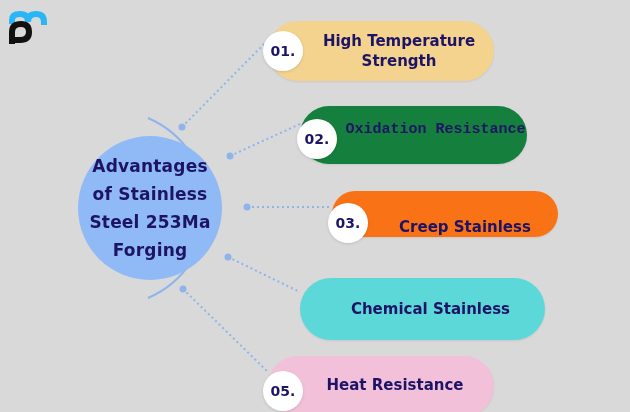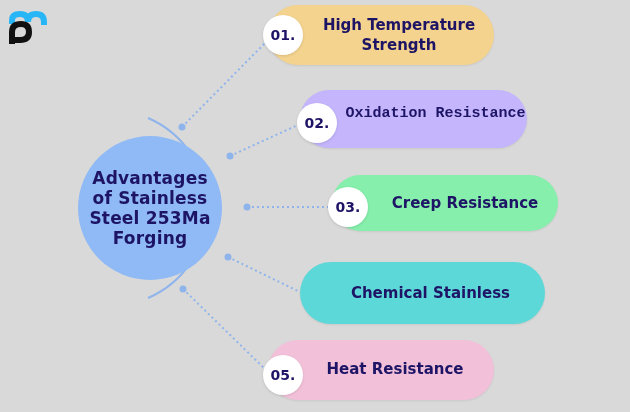--- a/index.html
+++ b/index.html
@@ -11,27 +11,28 @@
     }
     .stage { position: absolute; left: 0; top: 0; width: 630px; height: 412px; }
     svg.lines { position: absolute; left: 0; top: 0; }
     .logo { position: absolute; left: 8px; top: 10px; width: 46px; height: 36px; }
     .hub {
       position: absolute; left: 78px; top: 136px; width: 144px; height: 144px;
       border-radius: 50%; background: #8fbaf5;
       display: flex; align-items: center; justify-content: center; text-align: center;
     }
     .hub-title {
-      color: #1e1466; font-weight: bold; font-size: 17px; line-height: 20px;
+      color: #1e1466; font-weight: bold; font-size: 17px; line-height: 28px;
       width: 130px; white-space: pre-line; letter-spacing: 0.2px;
     }
     .pill {
       position: absolute; border-radius: 32px;
       display: flex; align-items: center;
       box-shadow: 0 1px 2px rgba(0,0,0,0.08);
+      margin-top: 16px;
     }
     .num {
       position: absolute; width: 40px; height: 40px; border-radius: 50%;
       background: #ffffff; color: #1e1466; font-weight: bold; font-size: 14px;
       display: flex; align-items: center; justify-content: center;
       box-shadow: 0 1px 3px rgba(0,0,0,0.12);
     }
     .pill-label {
       color: #1e1466; font-weight: bold; font-size: 15px; line-height: 20px;
       text-align: center; white-space: pre-line; width: 100%;
@@ -71,28 +72,28 @@
 Steel 253Ma
 Forging</div>
   </div>
 
   <div class="pill" style="left:268px; top:5px; width:226px; height:60px; background:#f3d38e;">
     <div class="num" style="left:-5px; top:10px;">01.</div>
     <div class="pill-label" style="padding-left:36px;">High Temperature
 Strength</div>
   </div>
 
-  <div class="pill" style="left:300px; top:90px; width:227px; height:58px; background:#c4b5fd;">
+  <div class="pill" style="left:300px; top:90px; width:227px; height:58px; background:#15803d;">
     <div class="num" style="left:-3px; top:13px;">02.</div>
     <div class="pill-label" style="padding-left:44px; margin-top:-10px;font-family:Liberation Mono, monospace;">Oxidation Resistance</div>
   </div>
 
-  <div class="pill" style="left:332px; top:175px; width:226px; height:56px; background:#86efac;">
+  <div class="pill" style="left:332px; top:175px; width:226px; height:46px; background:#f97316;align-items:flex-end;">
     <div class="num" style="left:-4px; top:12px;">03.</div>
-    <div class="pill-label" style="padding-left:40px;">Creep Resistance</div>
+    <div class="pill-label" style="padding-left:40px;">Creep Stainless</div>
   </div>
 
   <div class="pill" style="left:300px; top:262px; width:245px; height:62px; background:#5dd8d8;">
     <div class="pill-label" style="padding-left:16px;">Chemical Stainless</div>
   </div>
 
   <div class="pill" style="left:268px; top:340px; width:226px; height:60px; background:#f2c1d9;">
     <div class="num" style="left:-5px; top:15px;">05.</div>
     <div class="pill-label" style="padding-left:28px; margin-top:-2px;">Heat Resistance</div>
   </div>

